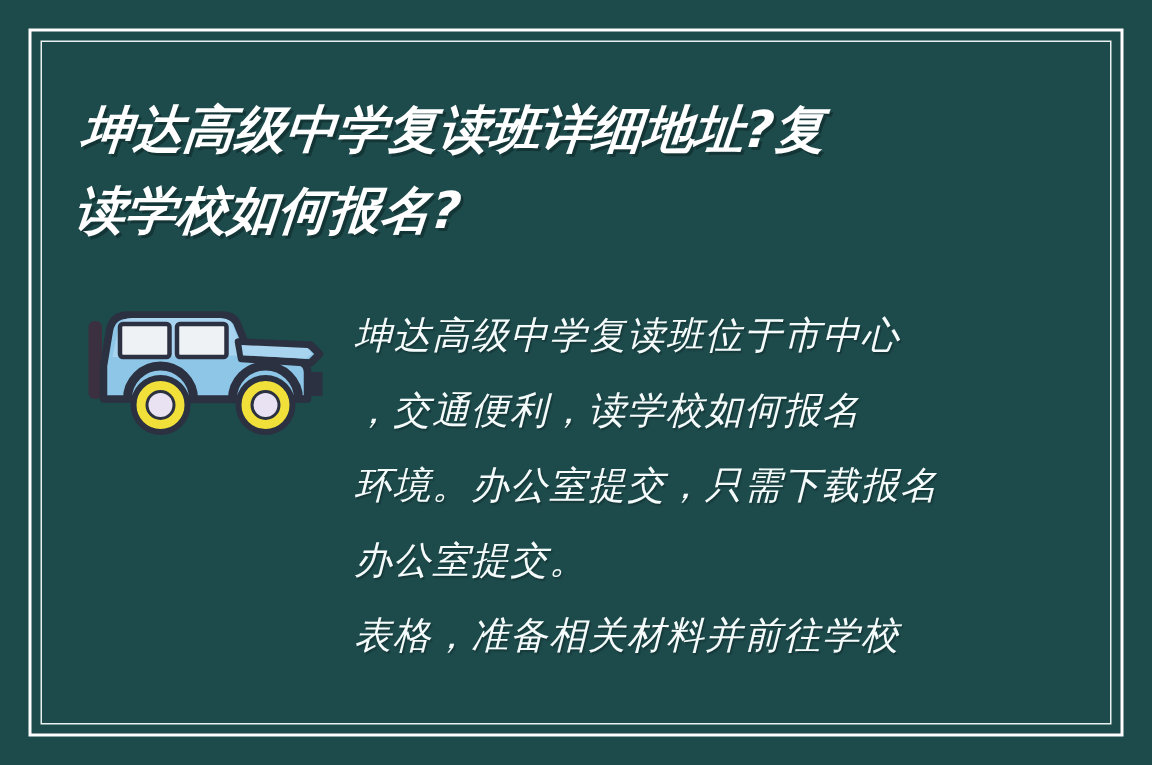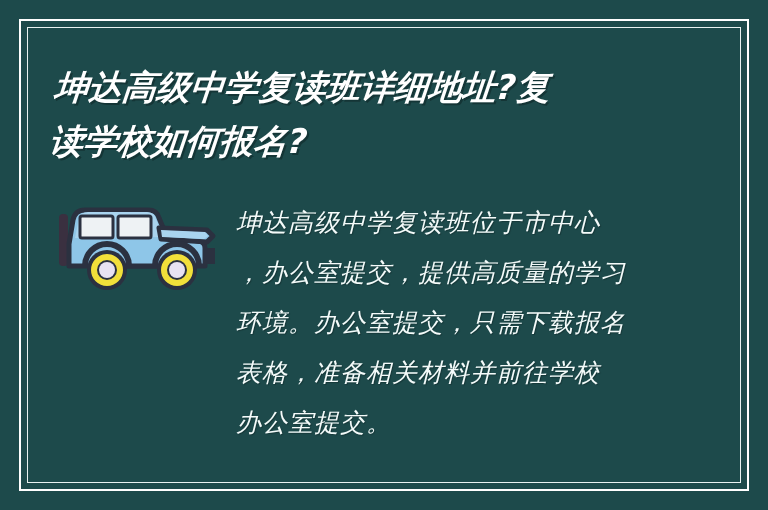--- a/index.html
+++ b/index.html
@@ -80,21 +80,21 @@
   .body-copy {
     position: absolute;
     left: 236px;
     top: 200px;
     width: 420px;
     color: #f4fbfa;
     font-size: 25px;
     line-height: 50px;
     font-style: italic;
     letter-spacing: 1px;
-    font-family: Liberation Mono, monospace;
+    font-family: Liberation Serif, serif;
     text-shadow: 1px 1px 1px rgba(0,0,0,0.25);
   }
   .body-line {
     display: block;
     white-space: nowrap;
   }
 </style>
 </head>
 <body>
 
@@ -135,19 +135,19 @@
       <circle cx="122" cy="78" r="20" fill="#2b3140"></circle>
       <circle cx="122" cy="78" r="13" fill="none" stroke="#f2e03a" stroke-width="6"></circle>
       <circle cx="122" cy="78" r="8" fill="#e8e2f2"></circle>
 
       <rect x="70" y="72" width="36" height="5" rx="2" fill="#2b3140" opacity="0.55"></rect>
     </svg>
   </div>
 
   <div class="body-copy">
     <span class="body-line">坤达高级中学复读班位于市中心</span>
-    <span class="body-line">，办公室提交，提供高质量的学习</span>
+    <span class="body-line">，交通便利，读学校如何报名</span>
     <span class="body-line">环境。办公室提交，只需下载报名</span>
+    <span class="body-line">办公室提交。</span>
     <span class="body-line">表格，准备相关材料并前往学校</span>
-    <span class="body-line">办公室提交。</span>
   </div>
 
 </div>
 
 </body></html>

